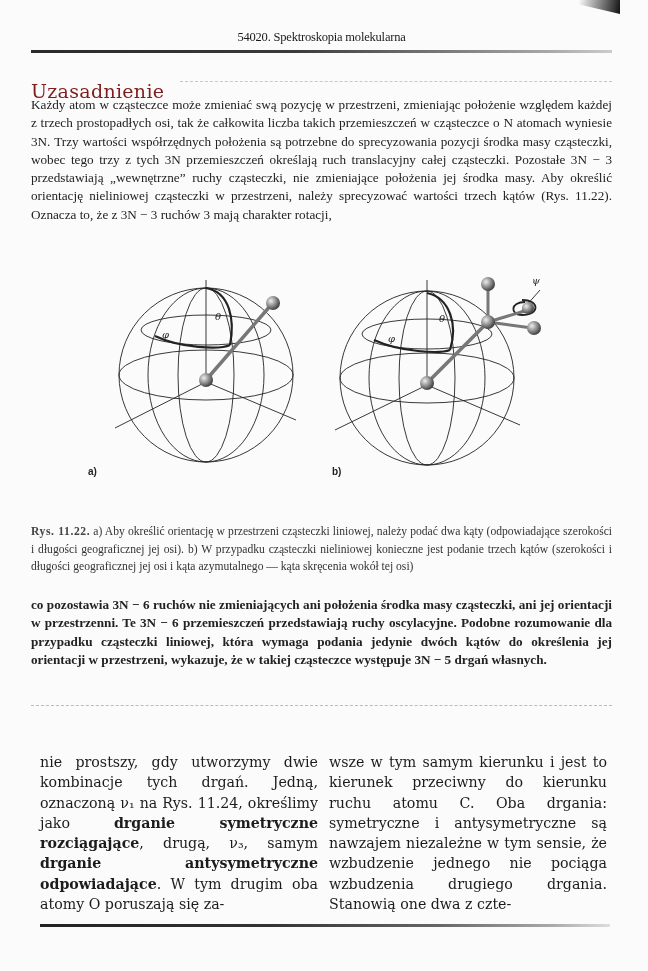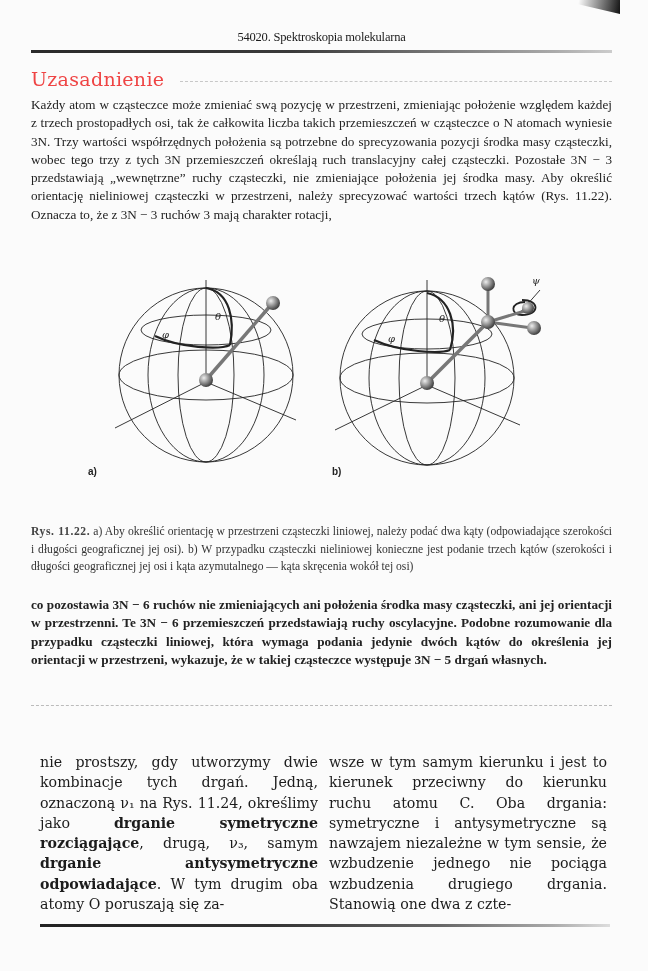--- a/index.html
+++ b/index.html
@@ -15,22 +15,22 @@
   .running-head {
     position: absolute; left: 31px; right: 36px; top: 30px; height: 16px;
     display: flex; justify-content: center; align-items: baseline;
     font-family: "Liberation Serif", serif; font-size: 12.5px; letter-spacing: -0.2px;
   }
   .rule-top {
     position: absolute; left: 31px; right: 36px; top: 50px; height: 3px;
     background: linear-gradient(90deg, #2a2a2a 0%, #3a3a3a 45%, #777 70%, #aaa 90%, #ccc 100%);
   }
   .section-title {
-    position: absolute; left: 31px; top: 68px;
-    font-family: "DejaVu Serif", serif; font-size: 19px; color: #ef4444; letter-spacing: 0.3px;
+    position: absolute; left: 31px; top: 80px;
+    font-family: "DejaVu Serif", serif; font-size: 19px; color: #7f1d1d; letter-spacing: 0.3px;
   }
   .section-dash {
     position: absolute; left: 180px; right: 36px; top: 81px; height: 0;
     border-top: 1px dashed #c8c8c8;
   }
   .para {
     position: absolute; left: 31px; width: 581px;
     font-family: "Liberation Serif", serif; font-size: 13.2px; line-height: 18.3px;
     text-align: justify; color: #222;
   }

